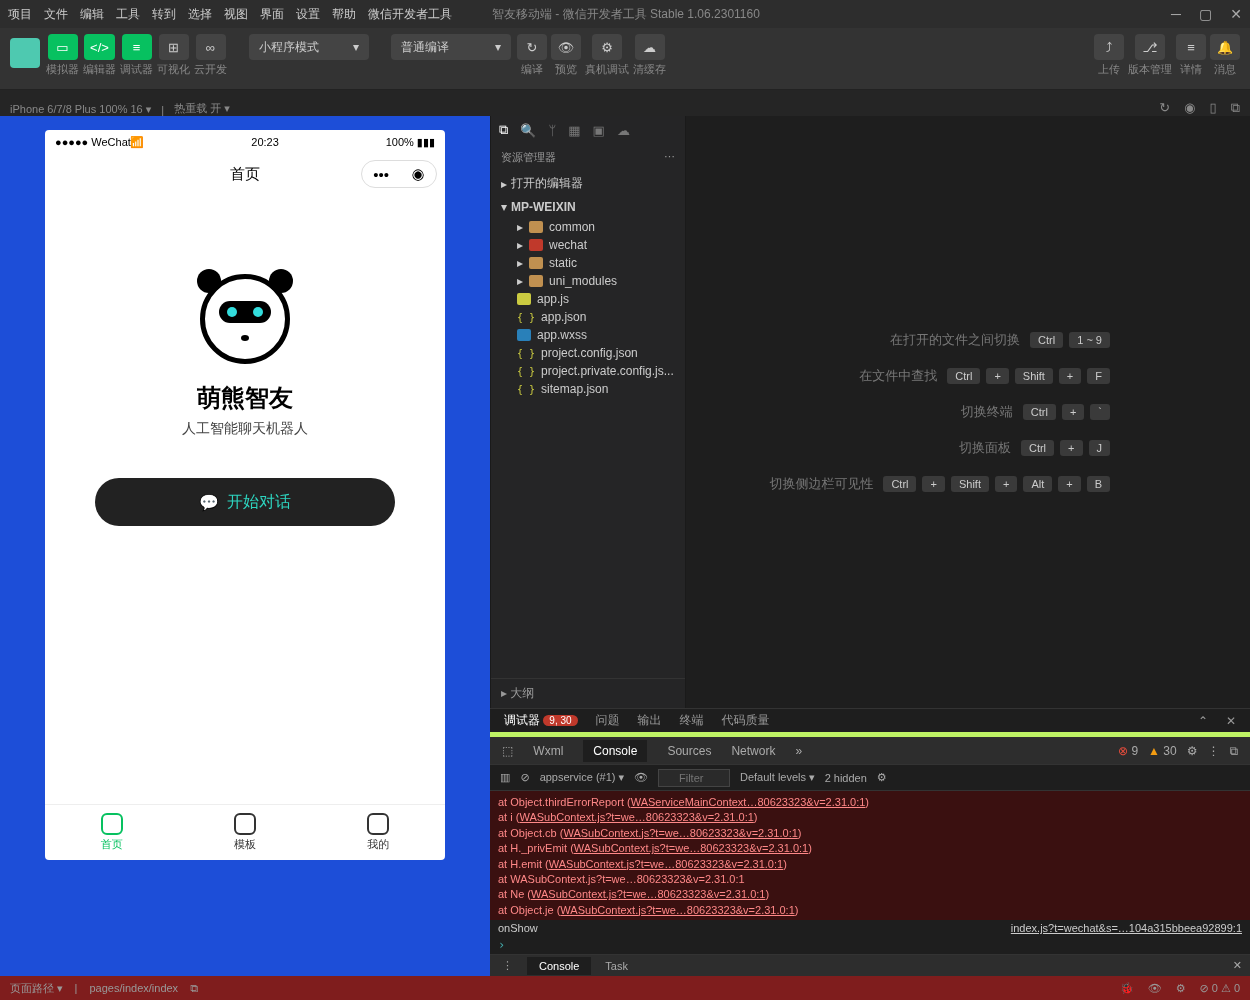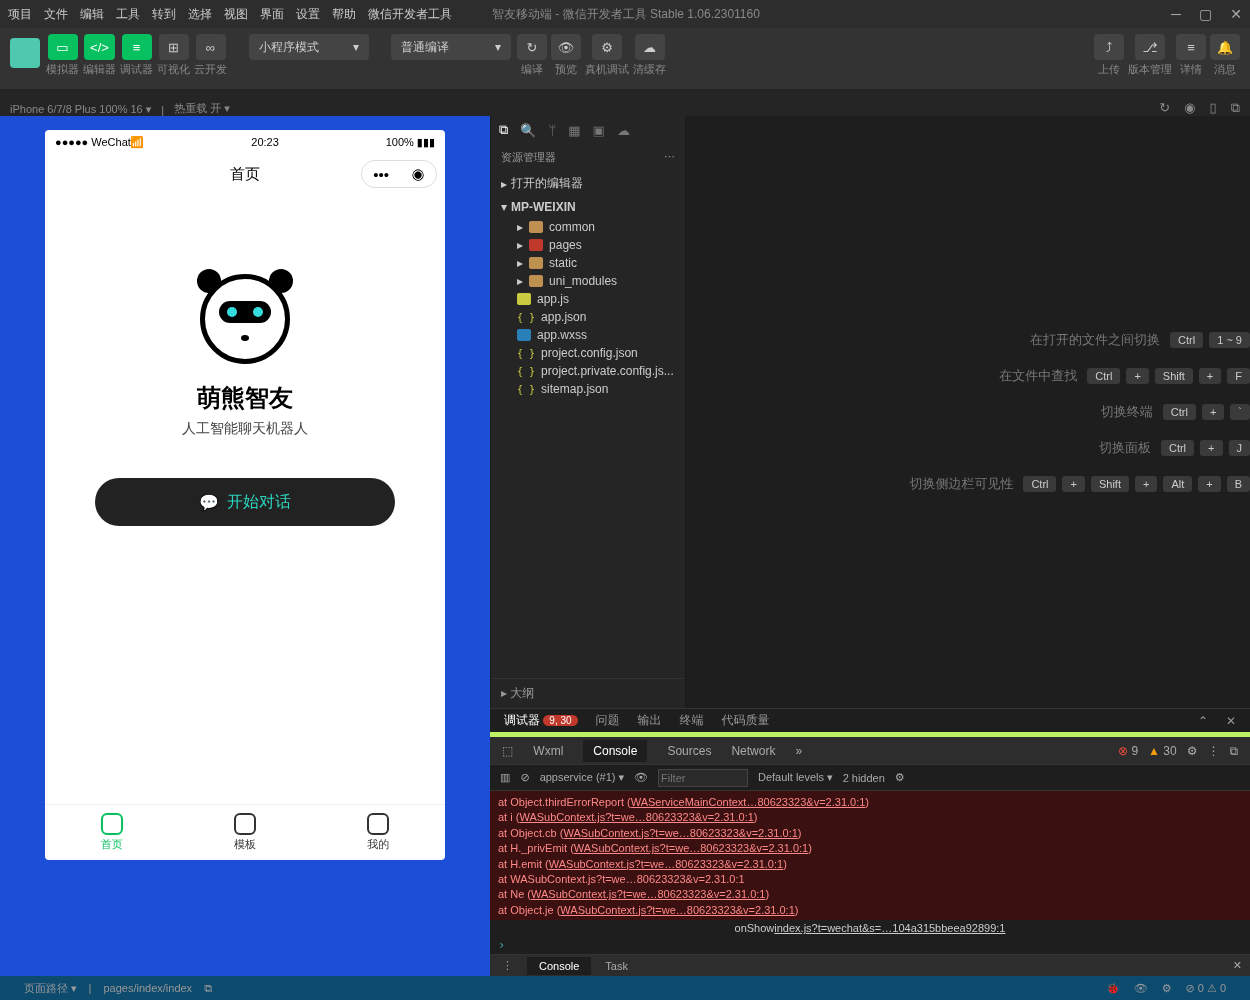--- a/index.html
+++ b/index.html
@@ -62,48 +62,48 @@
 .ficon { width:14px; height:12px; display:inline-block; }
 .folder-ico { background:#c09050; border-radius:2px; }
 .folder-ico.red { background:#c0392b; }
 .js-ico { background:#cbcb41; border-radius:2px; }
 .json-ico { color:#cbcb41; font-family:monospace; font-size:10px; }
 .wxss-ico { background:#2980b9; border-radius:2px; }
 .outline { margin-top:auto; padding:6px 10px; border-top:1px solid #333; color:#999; font-size:12px; }
 
 
 .editor { flex:1; background:#1e1e1e; display:flex; flex-direction:column; }
-.editor-empty { flex:1; display:flex; flex-direction:column; align-items:flex-end; justify-content:center; gap:18px; color:#777; font-size:13px; }
+.editor-empty { flex:1; display:flex; flex-direction:column; align-items:flex-end; justify-content:center; padding-right:140px; gap:18px; color:#777; font-size:13px; }
 .shortcut { display:flex; align-items:center; gap:10px; }
 .keys { display:flex; gap:6px; }
 .key { background:#3a3a3a; border-radius:3px; padding:2px 8px; font-size:11px; color:#ccc; }
 
 
 .debugger { height: 268px; background:#1e1e1e; border-top:1px solid #333; display:flex; flex-direction:column; }
 .dbg-tabs { height:28px; display:flex; align-items:center; gap:18px; padding:0 14px; color:#999; font-size:12px; border-bottom:5px solid #bef264; }
 .dbg-tabs .active { color:#fff; }
 .badge { background:#c0392b; border-radius:8px; padding:0 6px; font-size:10px; color:#fff; }
 .devtabs { height:28px; background:#2d2d2d; display:flex; align-items:center; gap:20px; padding:0 12px; font-size:12px; color:#aaa; border-bottom:1px solid #333; }
 .devtabs .active { color:#fff; background:#1e1e1e; padding:4px 10px; }
 .devtabs .right { margin-left:auto; display:flex; gap:10px; align-items:center; }
 .errdot { color:#e74c3c; } .warndot { color:#f39c12; }
 .filterbar { height:26px; display:flex; align-items:center; gap:10px; padding:0 10px; font-size:11px; color:#aaa; border-bottom:1px solid #333; }
-.filterbar input { background:#2a2a2a; border:1px solid #444; color:#ccc; height:18px; width:90px; padding:0 2px; font-size:11px; }
+.filterbar input { background:#2a2a2a; border:1px solid #444; color:#ccc; height:18px; width:72px; padding:0 20px; font-size:11px; }
 .console-out { flex:1; background:#3a1010; color:#f88; font-family:monospace; font-size:11px; padding:4px 8px; overflow:hidden; line-height:1.4; }
 .console-out .u { text-decoration:underline; }
 .console-out .env { color:#bbb; }
-.onshow-row { background:#1e1e1e; color:#ccc; padding:2px 8px; font-family:monospace; font-size:11px; display:flex; justify-content:center; }
+.onshow-row { background:#1e1e1e; color:#ccc; padding:2px 8px; font-family:monospace; font-size:11px; display:flex; justify-content:space-between; }
 .onshow-row .u { text-decoration:underline; color:#ccc; }
 .prompt { background:#1e1e1e; color:#4aa; padding:2px 8px; font-family:monospace; }
 .bottom-tabs { height:22px; background:#2d2d2d; display:flex; align-items:center; gap:2px; font-size:11px; border-top:1px solid #333; }
 .bottom-tabs span { padding:3px 12px; color:#aaa; }
 .bottom-tabs .active { background:#1e1e1e; color:#fff; }
 
 
-.status { height:24px; background:#0c4a6e; display:flex; align-items:center; padding:0 24px; color:#999; font-size:11px; gap:12px; }
+.status { height:24px; background:#7f1d1d; display:flex; align-items:center; padding:0 10px; color:#999; font-size:11px; gap:12px; }
 .status .right { margin-left:auto; display:flex; gap:14px; }
 </style>
 </head>
 <body>
 
 <div class="titlebar">
   <div class="menus" id="menus">
       <span>项目</span>
       <span>文件</span>
       <span>编辑</span>
@@ -275,21 +275,21 @@
           <span>☁</span>
         </div>
         <div class="exp-title">
           <span>资源管理器</span>
             <span>⋯</span>
         </div>
         <div class="exp-section">▸ <span>打开的编辑器</span></div>
         <div class="exp-section">▾ <b>MP-WEIXIN</b></div>
         <div class="tree" id="tree">
             <div class="treeitem">▸ <span class="ficon folder-ico"></span><span> common</span></div>
-            <div class="treeitem">▸ <span class="ficon folder-ico red"></span><span> pages</span></div>
+            <div class="treeitem">▸ <span class="ficon folder-ico red"></span><span> wechat</span></div>
             <div class="treeitem">▸ <span class="ficon folder-ico"></span><span> static</span></div>
             <div class="treeitem">▸ <span class="ficon folder-ico"></span><span> uni_modules</span></div>
             <div class="treeitem">
               <span class="ficon js-ico"></span>
               <span> app.js</span>
             </div>
             <div class="treeitem">
               <span class="json-ico">{ }</span>
               <span> app.json</span>
             </div>

